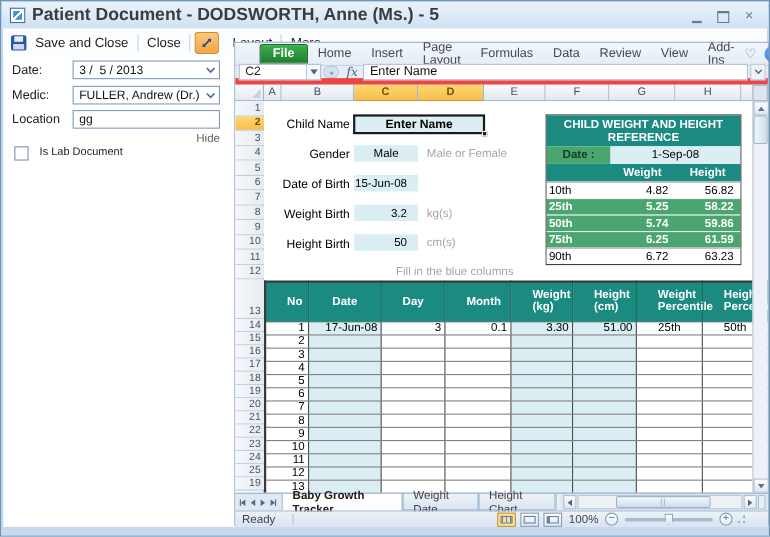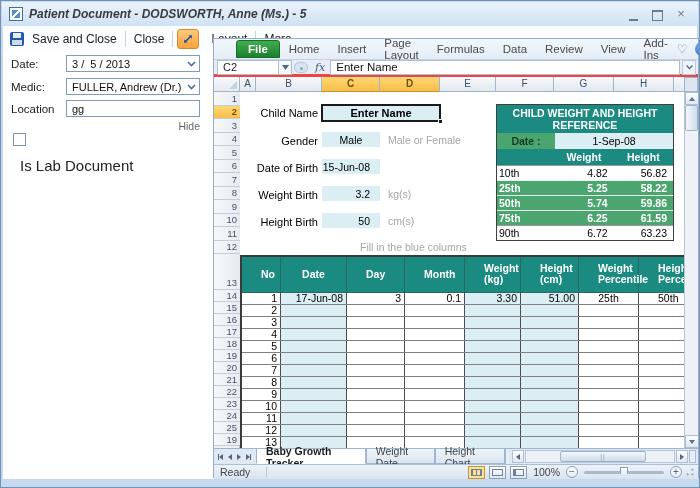--- a/index.html
+++ b/index.html
@@ -5,21 +5,21 @@
   * { margin:0; padding:0; box-sizing:border-box; }
   html,body { width:700px; height:488px; font-family:"Liberation Sans",sans-serif; }
   .window { position:relative; width:700px; height:488px; background:#c6d9ee; border:1px solid #6e93b6; overflow:hidden; }
 
   
   .titlebar { position:absolute; top:1px; left:1px; right:1px; height:24px;
     background:linear-gradient(#eaf3fc,#cfe1f3); display:flex; align-items:center; }
   .app-icon { width:14px; height:14px; margin:0 6px 0 7px; background:#fff; border:1px solid #3a6ea5; position:relative; }
   .app-icon::after { content:""; position:absolute; left:2px; top:2px; width:8px; height:8px;
     background:linear-gradient(135deg,#4d8fd1 40%,#fff 40%, #fff 60%, #4d8fd1 60%); }
-  .title-text { font-size:12px; font-weight:bold; color:#3b3b3b;font-style:italic; }
+  .title-text { font-size:16px; font-weight:bold; color:#3b3b3b; }
   .win-controls { margin-left:auto; display:flex; align-items:center; gap:10px; padding-right:10px; }
   .wc { width:14px; height:12px; color:#6b7b8c; font-size:12px; line-height:10px; text-align:center; cursor:default; }
   .wc-min::after { content:""; display:block; margin:8px auto 0; width:9px; height:3px; border-bottom:2px solid #6b7b8c; }
   .wc-max::after { content:""; display:block; margin:2px auto 0; width:9px; height:8px; border:1px solid #6b7b8c; border-top:2px solid #6b7b8c; }
   .wc-close { font-size:13px; line-height:12px; }
 
   
   .main { position:absolute; top:25px; left:2px; right:2px; bottom:8px; background:#fff; }
 
   
@@ -34,36 +34,36 @@
     display:flex; align-items:center; justify-content:center; }
 
   
   .form-label { position:absolute; left:8px; font-size:11.5px; color:#222; }
   .input { position:absolute; left:63px; width:134px; height:17px; border:1px solid #7f9db9; background:#fff;
     font-size:11px; color:#111; display:flex; align-items:center; }
   .input .val { flex:1; padding-left:5px; white-space:pre; }
   .dd-arrow { width:15px; height:15px; display:flex; align-items:center; justify-content:center; }
   .hide-link { position:absolute; left:160px; width:37px; text-align:right; font-size:10.5px; color:#666; }
   .checkbox { position:absolute; left:10px; width:13px; height:13px; border:1px solid #8093a9; background:#fff; }
-  .cb-label { position:absolute; left:17px; font-size:15px; color:#222;margin-top:24px; }
+  .cb-label { position:absolute; left:33px; font-size:10px; color:#222; }
 
   
   .excel { position:absolute; left:210px; top:12px; width:486px; height:440px; border:1px solid #96aec8; background:#e9f0f8; }
   .ribbon { position:absolute; top:0; left:0; right:0; height:21px; display:flex; align-items:center;
     background:linear-gradient(#f2f7fc,#e4ecf6); border-bottom:1px solid #c4d3e4; }
   .rtab { font-size:11.5px; color:#4a4a4a; padding:2px 9px; }
   .rtab-file { background:linear-gradient(#3fae4e,#1e7f2f); border:1px solid #176a27; border-radius:3px 3px 0 0;
     color:#fff; font-weight:bold; margin-left:10px; padding:2px 11px; }
   .ribbon-icons { margin-left:auto; display:flex; align-items:center; gap:7px; padding-right:6px; }
   .heart { color:#7a8aa0; font-size:12px; }
   .help { width:14px; height:14px; border-radius:50%; background:radial-gradient(circle at 35% 30%,#6fa6e8,#2a6fd1); color:#fff;
     font-size:10px; font-weight:bold; text-align:center; line-height:14px; }
 
   
-  .fbar { position:absolute; top:21px; left:0; right:0; height:17px; background:#e6edf6; display:flex; align-items:center; border-bottom:3px solid #ef4444; }
+  .fbar { position:absolute; top:21px; left:0; right:0; height:17px; background:#e6edf6; display:flex; align-items:center; border-bottom:6px solid #ef4444; }
   .namebox { width:62px; height:15px; margin-left:3px; background:#fff; border:1px solid #aebfd4; font-size:11px; color:#222; padding-left:5px; line-height:13px; }
   .nb-dd { width:13px; height:15px; border:1px solid #aebfd4; border-left:none; background:#f4f7fb; display:flex; align-items:center; justify-content:center; }
   .splitter { width:14px; height:11px; margin:0 2px; border-radius:5px; background:#d7e2ef; border:1px solid #b9c9dd; position:relative; }
   .splitter::after { content:""; position:absolute; left:5px; top:4px; width:3px; height:3px; border-radius:50%; background:#8fa5bd; }
   .fx { font-family:"DejaVu Serif",serif; font-style:italic; font-size:11px; color:#3c5a82; padding:0 5px; }
   .fvalue { flex:1; height:15px; background:#fff; border:1px solid #aebfd4; font-size:11.5px; color:#111; padding-left:5px; line-height:13px; }
   .fbar-dd { width:14px; height:15px; margin:0 2px; background:#eef3f9; border:1px solid #b9c9dd; display:flex; align-items:center; justify-content:center; }
 
   
   .colhdr { position:absolute; top:38px; left:0; right:0; height:15px; display:flex; }
@@ -145,21 +145,21 @@
   .hs-track { width:170px; background:#eef2f7; border:1px solid #b7c6d8; margin:1px 0; position:relative; }
   .hs-thumb { position:absolute; left:34px; top:0; width:86px; height:100%; background:linear-gradient(#f3f7fb,#cfdcec); border:1px solid #9fb3ca; border-radius:2px; }
   .hs-thumb::after { content:"||"; position:absolute; left:50%; top:50%; transform:translate(-50%,-54%); font-size:7px; color:#8fa5bd; letter-spacing:1px; }
   .hs-end { width:8px; background:#e8eef6; border:1px solid #aebfd4; margin:1px 2px 1px 0; }
 
   
   .statusbar { position:absolute; top:425px; left:0; right:0; height:15px; background:linear-gradient(#ecf2f9,#d9e4f0);
     border-top:1px solid #aebfd4; display:flex; align-items:center; font-size:10.5px; color:#444; }
   .ready { padding-left:6px; width:52px; }
   .sb-sep { width:1px; height:10px; background:#b9c7d6; }
-  .sb-right { margin-left:auto; display:flex; align-items:center; gap:4px; padding-right:4px; }
+  .sb-right { margin-left:auto; display:flex; align-items:center; gap:4px; padding-right:20px; }
   .vbtn { width:17px; height:13px; border:1px solid #8aa0b8; background:linear-gradient(#fff,#dde6f0); position:relative; }
   .vbtn.on { background:#fbe29a; border-color:#c2972e; }
   .vbtn::after { content:""; position:absolute; inset:2px; border:1px solid #6f8095; }
   .vbtn.v1::after { background:repeating-linear-gradient(90deg,#6f8095 0 1px,transparent 1px 4px); }
   .vbtn.v3::after { border-left:3px solid #6f8095; }
   .zoom-circle { width:12px; height:12px; border-radius:50%; border:1px solid #8aa0b8; background:linear-gradient(#fff,#e3ebf4);
     font-size:10px; line-height:10px; text-align:center; color:#55677d; }
   .zoom-track { width:80px; height:3px; background:#aab9cb; border-radius:2px; position:relative; margin:0 2px; }
   .zoom-thumb { position:absolute; left:36px; top:-4px; width:8px; height:11px; background:linear-gradient(#fff,#d8e2ee); border:1px solid #8aa0b8;
     clip-path:polygon(0 0,100% 0,100% 60%,50% 100%,0 60%); }

